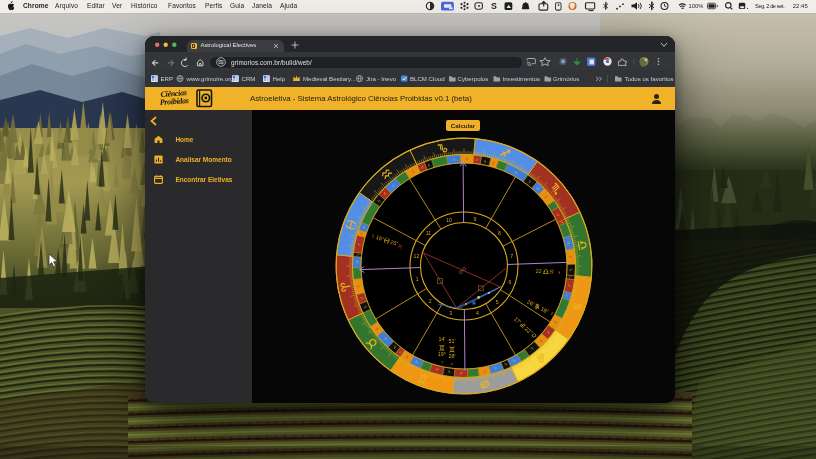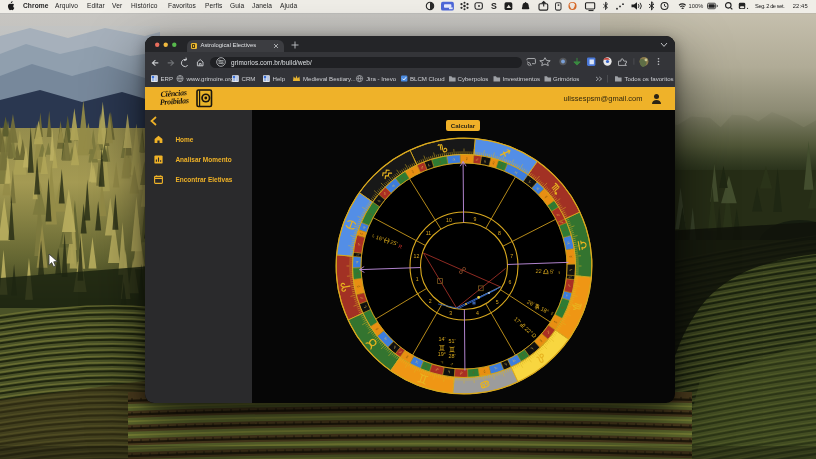--- a/index.html
+++ b/index.html
@@ -375,21 +375,21 @@
     </div>
     <div style="position:absolute;left:0;top:50.7px;width:530px;height:23.3px;background:#efb229">
       <div style="position:absolute;left:6px;top:3px;width:46px;height:18px;transform:rotate(-4deg);font-family:&quot;Liberation Serif&quot;,serif;font-style:italic;font-weight:700;font-size:8px;line-height:7.6px;color:#191510;text-align:center;letter-spacing:-0.3px">Ciências<br>Proibidas</div>
       <svg width="17" height="19" style="position:absolute;left:51px;top:2.2px">
         <rect x="1" y="1" width="14.5" height="16.5" rx="1.5" fill="#e8b429" stroke="#1a150e" stroke-width="1.6"></rect>
         <path d="M3.6,1.2 L3.6,17" stroke="#1a150e" stroke-width="1.2"></path>
         <circle cx="9.8" cy="9" r="4.6" fill="#1a150e"></circle>
         <circle cx="9.8" cy="9" r="2.9" fill="#e8b429"></circle>
         <circle cx="9.8" cy="9" r="1.4" fill="#1a150e"></circle>
       </svg>
-      <span style="position:absolute;left:418.5px;top:0;line-height:23.3px;font-size:7.5px;color:#33280f">ulissespsm@gmail.com</span>
+      <span style="position:absolute;left:105px;top:0;line-height:23.3px;font-size:7.9px;letter-spacing:-0.05px;color:#27221a">Astroeletiva - Sistema Astrológico Ciências Proibidas v0.1 (beta)</span>
       <svg width="11" height="11" style="position:absolute;left:506px;top:6.5px">
         <circle cx="5.5" cy="3.4" r="2.5" fill="#2b2416"></circle>
         <path d="M1,11 a4.5,4.1 0 0 1 9,0 Z" fill="#2b2416"></path>
       </svg>
     </div>
     <div style="position:absolute;left:0;top:74px;width:106.5px;height:293px;background:#2a2a2c">
       <svg width="10" height="10" style="position:absolute;left:4.2px;top:6px">
         <path d="M7,1 L2.5,5 L7,9" stroke="#efb227" stroke-width="1.7" fill="none"></path>
       </svg>
       <svg width="9" height="8.5" style="position:absolute;left:8.5px;top:25.2px">

